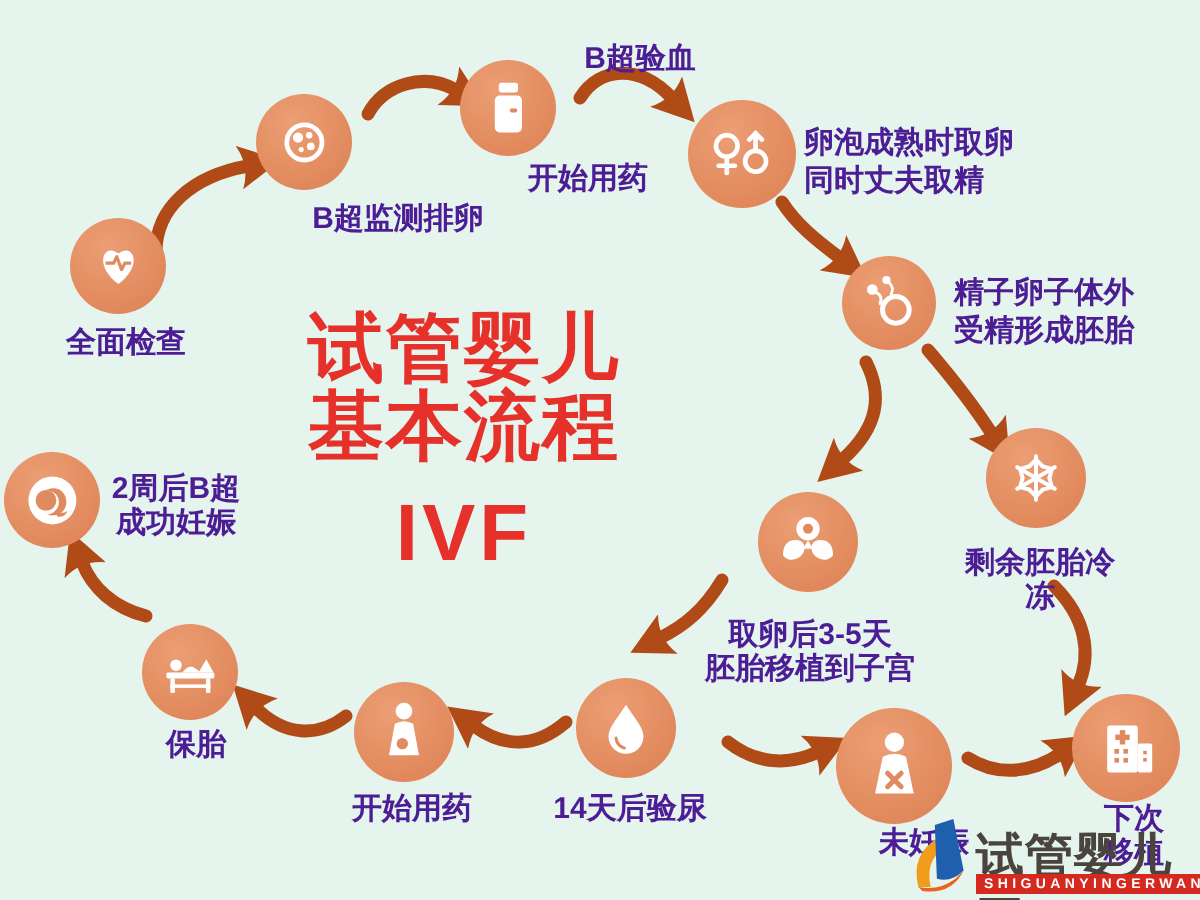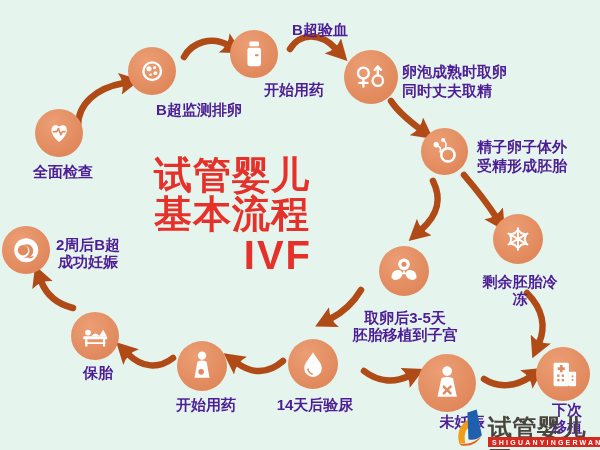--- a/index.html
+++ b/index.html
@@ -47,21 +47,21 @@
   .l-notpreg{left:462px;top:413px;}
   .l-hospital{left:567px;top:401px;}
   .l-pregnant{left:206px;top:396px;}
   .l-bedrest{left:98px;top:364px;}
   .l-confirm{left:88px;top:236px;}
   .title{
     position:absolute;left:152px;top:156px;width:160px;z-index:2;
     text-align:center;color:#e5312a;font-weight:800;
     font-size:38px;line-height:39px;letter-spacing:1px;
   }
-  .title .ivf{font-size:40px;margin-top:2px;letter-spacing:2px;text-align:right;}
+  .title .ivf{font-size:40px;margin-top:14px;letter-spacing:2px;}
   
   .wm{position:absolute;z-index:5;}
   .wm-logo{left:453px;top:408px;width:35px;height:40px;}
   .wm-text{left:488px;top:412px;font-size:24px;font-weight:800;color:#4a443e;letter-spacing:0.5px;}
   .wm-strip{
     left:488px;top:437px;background:#d5281e;color:#fff;
     font-size:7px;font-weight:700;letter-spacing:2.2px;padding:2px 3px 1px 4px;
   }
 </style>
 </head>

